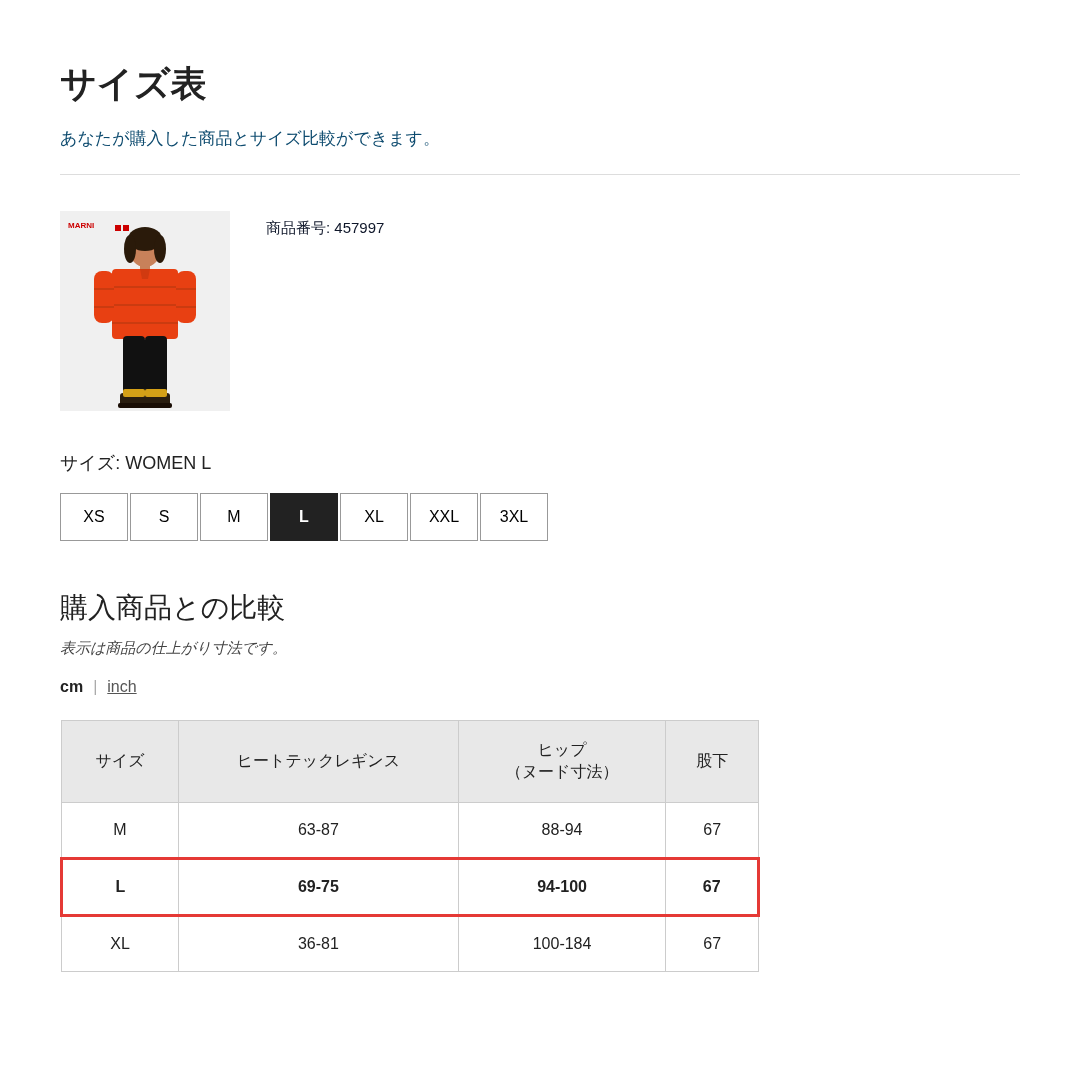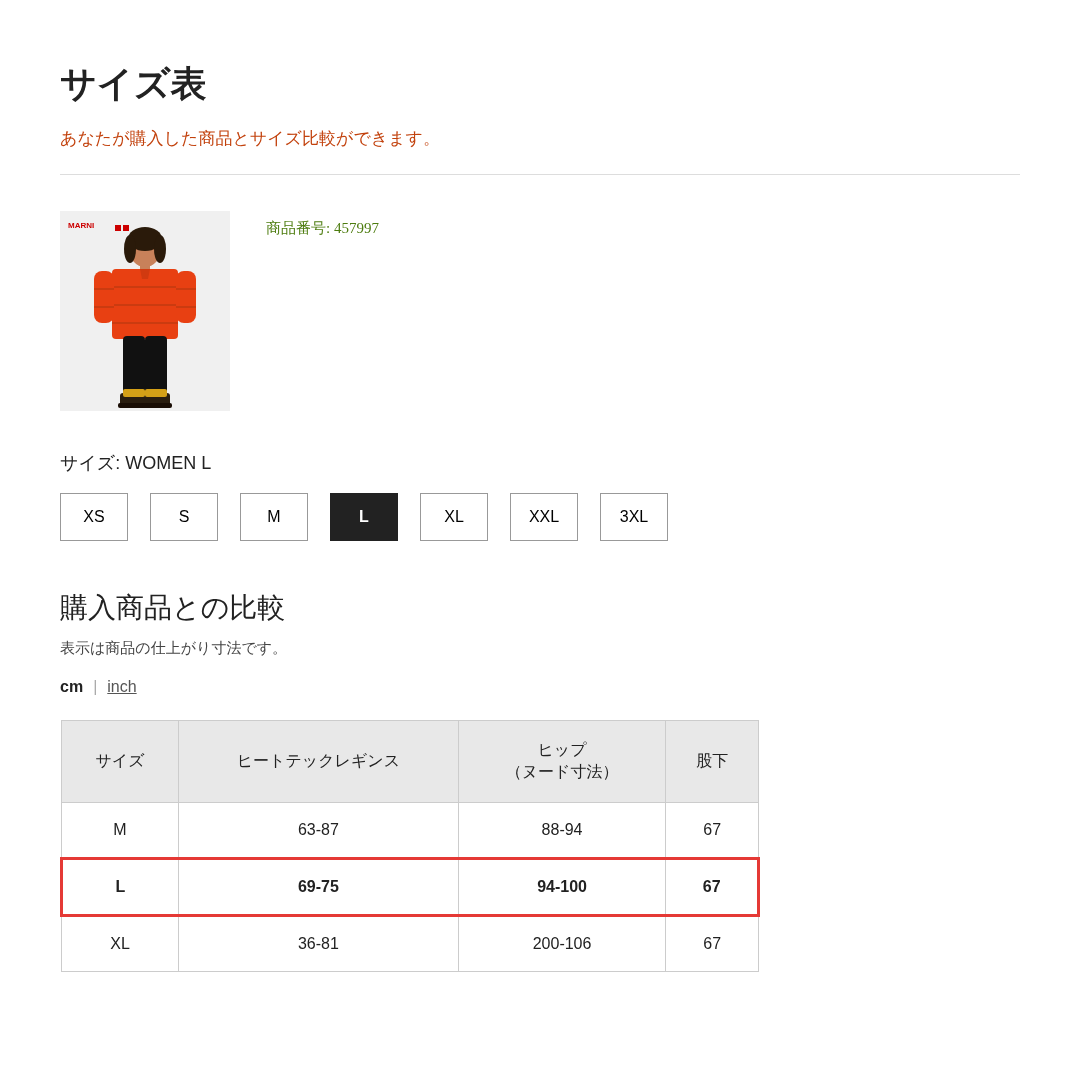--- a/index.html
+++ b/index.html
@@ -13,21 +13,21 @@
     }
 
     .page-title {
       font-size: 36px;
       font-weight: 700;
       margin-bottom: 18px;
     }
 
     .subtitle {
       font-size: 17px;
-      color: #c2410c;
+      color: #0c4a6e;
       margin-bottom: 24px;
     }
 
     .divider {
       border: none;
       border-top: 1px solid #ddd;
       margin-bottom: 36px;
     }
 
     .product-section {
@@ -61,33 +61,32 @@
 
     .product-name {
       font-size: 26px;
       font-weight: 600;
       margin-bottom: 10px;
       line-height: 1.3;
     }
 
     .product-number {
       font-size: 15px;
-      color: #4d7c0f;
-      font-family: Liberation Serif, serif;
+      color: #0f172a;
     }
 
     .size-label {
       font-size: 18px;
       margin-bottom: 18px;
       margin-top: 10px;
     }
 
     .size-buttons {
       display: flex;
-      gap: 22px;
+      gap: 2px;
       flex-wrap: wrap;
       margin-bottom: 48px;
     }
 
     .size-btn {
       width: 68px;
       height: 48px;
       border: 1.5px solid #999;
       background: #fff;
       font-size: 16px;
@@ -107,20 +106,21 @@
     .section-title {
       font-size: 28px;
       font-weight: 400;
       margin-bottom: 12px;
     }
 
     .note-text {
       font-size: 15px;
       color: #444;
       margin-bottom: 20px;
+      font-style: italic;
     }
 
     .unit-toggle {
       display: flex;
       align-items: flex-end;
       gap: 0;
       margin-bottom: 24px;
       font-size: 16px;
     }
 
@@ -279,17 +279,17 @@
     </tr>
     <tr class="highlighted">
       <td>L</td>
       <td>69-75</td>
       <td>94-100</td>
       <td>67</td>
     </tr>
     <tr>
       <td>XL</td>
       <td>36-81</td>
-      <td>200-106</td>
+      <td>100-184</td>
       <td>67</td>
     </tr>
   </tbody>
 </table>
 
 </body></html>

